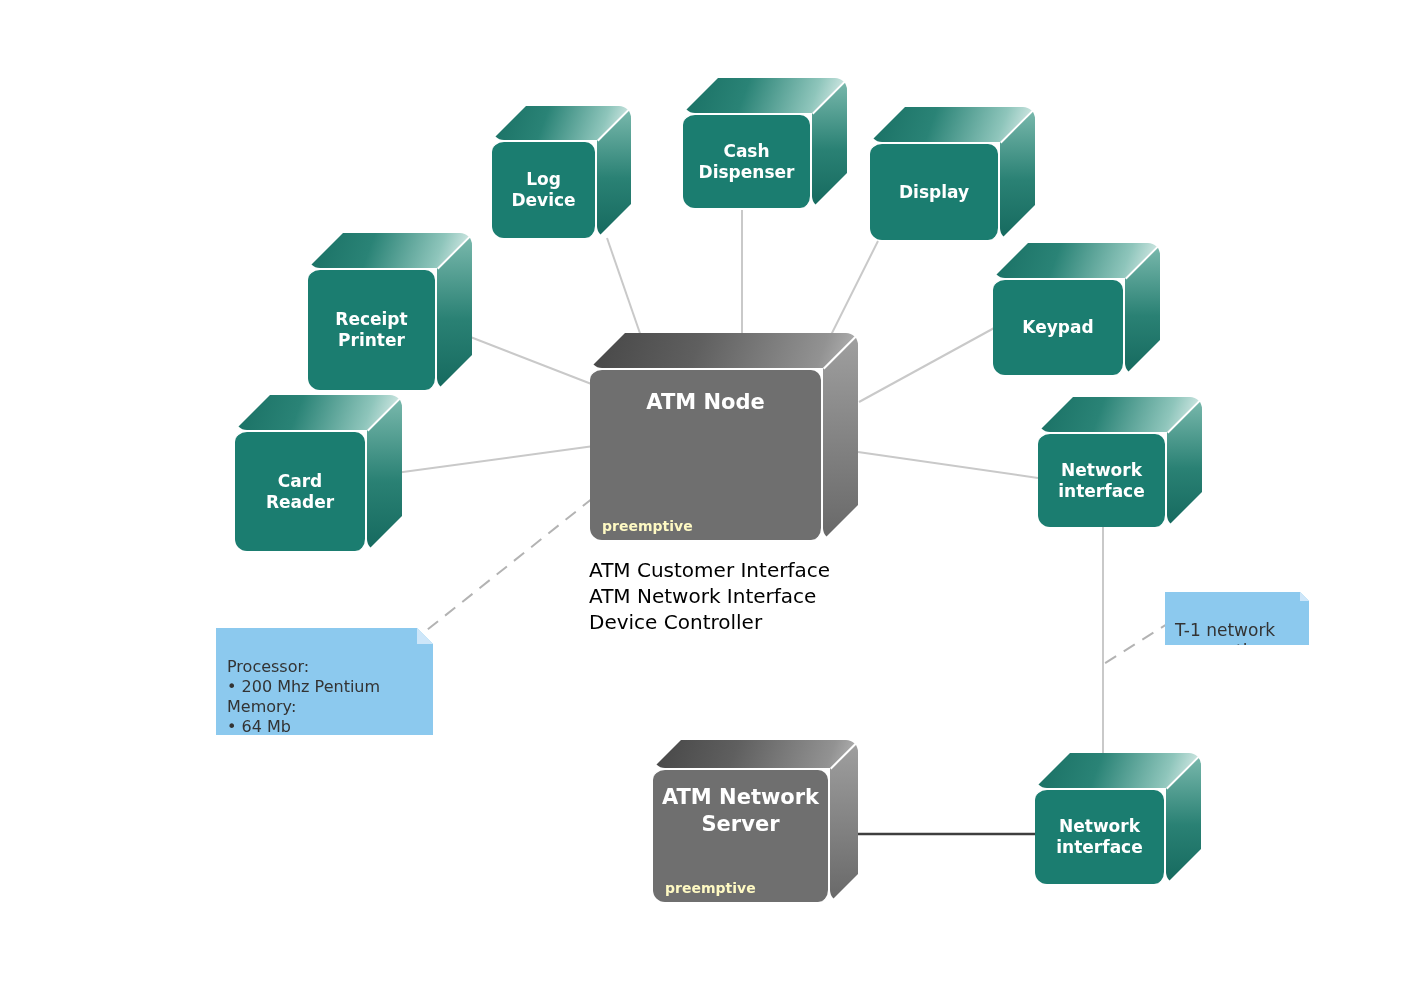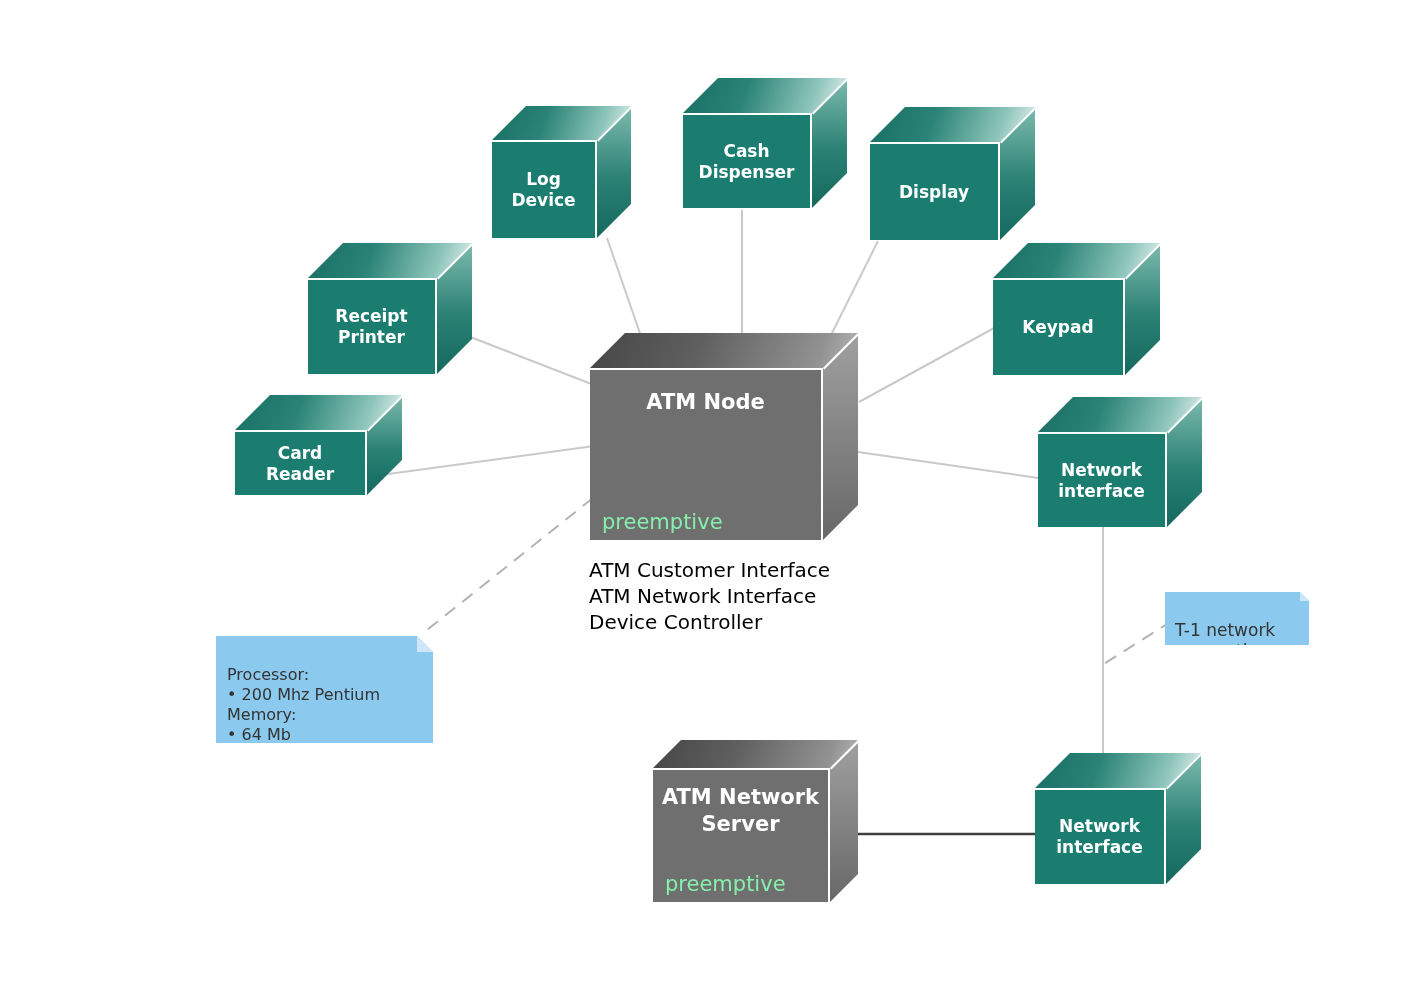--- a/index.html
+++ b/index.html
@@ -4,21 +4,21 @@
 <style>
   html,body { margin:0; padding:0; background:#fff; }
   .canvas {
     position:relative; width:1414px; height:994px; background:#ffffff;
     font-family:"DejaVu Sans", "Liberation Sans", sans-serif; overflow:hidden;
   }
   .wires { position:absolute; left:0; top:0; z-index:1; }
 
   
   .box3d { position:absolute; z-index:2; }
-  .box3d .face { position:absolute; }
+  .box3d .face { position:absolute;border-radius:12px; }
   .box3d .top {
     left:0; top:0; width:100%; height:var(--d);
     clip-path: polygon(var(--d) 0, 100% 0, calc(100% - var(--d)) 100%, 0 100%);
   }
   .box3d .side {
     top:0; right:0; width:var(--d); height:100%;
     clip-path: polygon(0 var(--d), 100% 0, 100% calc(100% - var(--d)), 0 100%);
   }
   .box3d .front {
     left:0; top:var(--d);
@@ -29,22 +29,22 @@
   .box3d .ridge {
     position:absolute; left:calc(100% - var(--d)); top:var(--d);
     width:calc(var(--d) * 1.4142); height:2px; background:#fff;
     transform-origin:0 0; transform:rotate(-45deg); z-index:3;
   }
   .box-label {
     color:#fff; font-weight:700; font-size:17px; line-height:21px;
     white-space:pre-line;
   }
   .runtime-label {
-    position:absolute; left:12px; bottom:6px; color:#86efac;
-    font-weight:400; font-size:21px;
+    position:absolute; left:12px; bottom:6px; color:#fef9c3;
+    font-weight:700; font-size:14px;
   }
 
   
   .teal .front { background:#1b7d70; }
   .teal .top   { background:linear-gradient(110deg,#186f63 0%,#2a8376 38%,#8ec5bb 78%,#eaf5f3 100%); }
   .teal .side  { background:linear-gradient(to bottom,#7dbbaf 0%,#2a8174 55%,#15695e 100%); }
 
   
   .gray .front { background:#6f6f6f; }
   .gray .top   { background:linear-gradient(110deg,#464646 0%,#5f5f5f 40%,#929292 85%,#b9b9b9 100%); }
@@ -61,21 +61,21 @@
     position:absolute; z-index:2; background:#8cc9ee; color:#333;
     clip-path: polygon(0 0, calc(100% - var(--fold)) 0, 100% var(--fold), 100% 100%, 0 100%);
     box-sizing:border-box; white-space:pre-line;
   }
   .note::after {
     content:""; position:absolute; top:0; right:0;
     width:var(--fold); height:var(--fold); background:#cde6f9;
     clip-path: polygon(0 0, 100% 100%, 0 100%);
   }
   .note-processor { left:216px; top:628px; width:217px; height:107px; --fold:16px;
-    padding:9px 8px 16px 11px; font-size:16px; line-height:20px;margin-top:8px; }
+    padding:9px 8px 16px 11px; font-size:16px; line-height:20px; }
   .note-t1 { left:1165px; top:592px; width:144px; height:53px; --fold:9px;
     padding:7px 6px 0 10px; font-size:17px; line-height:21px; }
 
   
   .artifacts {
     position:absolute; left:589px; top:557px; z-index:2;
     color:#000000; font-size:20px; line-height:26px;
   }
 </style>
 </head>
@@ -144,31 +144,31 @@
   <div class="box3d teal" style="left:1038px; top:397px; width:164px; height:130px; --d:35px">
     <div class="face top"></div>
     <div class="face side"></div>
     <div class="ridge"></div>
     <div class="face front">
       <span class="box-label">Network
 interface</span>
     </div>
   </div>
 
-  <div class="box3d teal" style="left:308px; top:243px; width:164px; height:131px; --d:35px">
+  <div class="box3d teal" style="left:308px; top:233px; width:164px; height:157px; --d:35px">
     <div class="face top"></div>
     <div class="face side"></div>
     <div class="ridge"></div>
     <div class="face front">
       <span class="box-label">Receipt
 Printer</span>
     </div>
   </div>
 
-  <div class="box3d teal" style="left:235px; top:395px; width:167px; height:100px; --d:35px">
+  <div class="box3d teal" style="left:235px; top:395px; width:167px; height:156px; --d:35px">
     <div class="face top"></div>
     <div class="face side"></div>
     <div class="ridge"></div>
     <div class="face front">
       <span class="box-label">Card
 Reader</span>
     </div>
   </div>
 
   <div class="box3d teal" style="left:1035px; top:753px; width:166px; height:131px; --d:35px">

